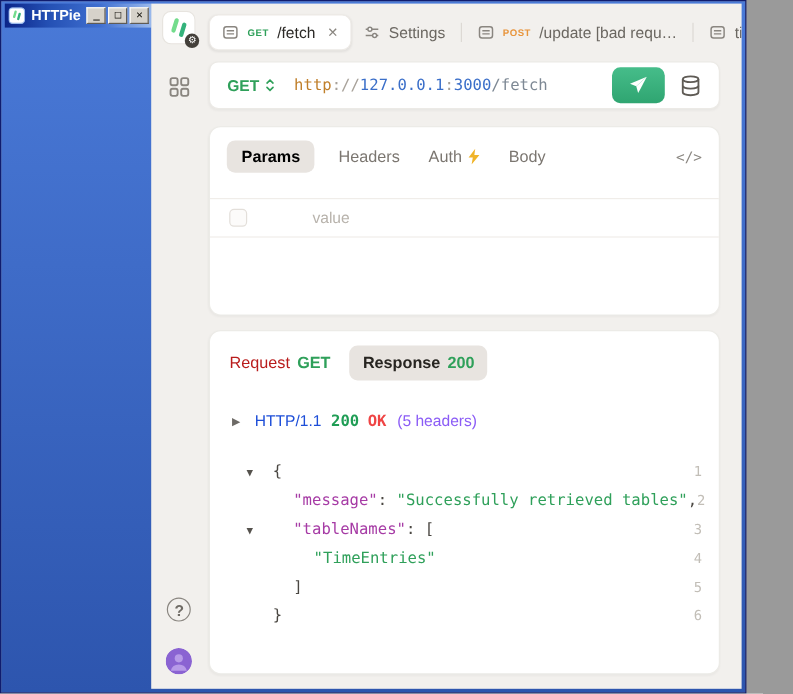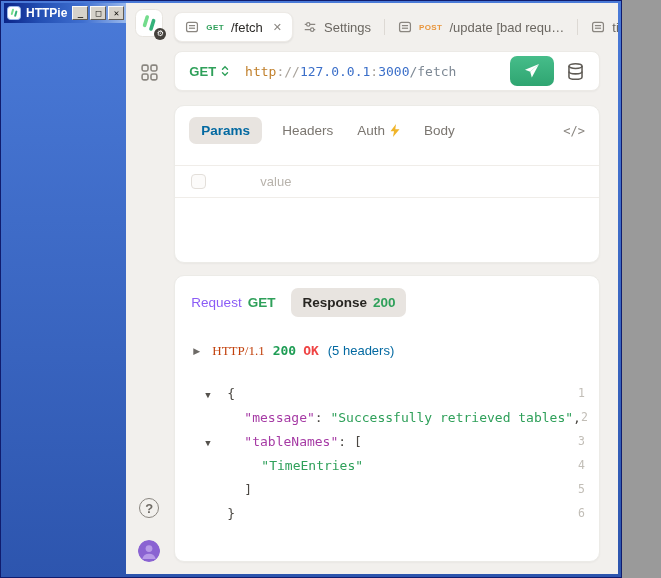--- a/index.html
+++ b/index.html
@@ -88,48 +88,48 @@
   }
   .dbicon { color: #5f5b55; margin: 0 6px 0 12px; display: flex; }
 
   
   .card { background: #fff; border: 1px solid #ecebe7; border-radius: 10px; box-shadow: 0 1px 2px rgba(31,30,28,.04); }
 
   
   .params { flex: none; height: 158px; margin-bottom: 12px; display: flex; flex-direction: column; }
   .ptabs { display: flex; align-items: center; padding: 11px 14px 9px; gap: 24px; font-size: 13.5px; color: #7b7670; }
   .ptab { display: flex; align-items: center; gap: 5px; }
-  .ptab.activepill { background: #e8e4e0; border-radius: 7px; padding: 6px 12px; font-weight: bold; color: #0369a1; margin-right: -4px; }
+  .ptab.activepill { background: #e8e4e0; border-radius: 7px; padding: 6px 12px; font-weight: bold; color: #000000; margin-right: -4px; }
   .codetoggle { margin-left: auto; font-family: "DejaVu Sans Mono", monospace; font-size: 12px; color: #8a8680; }
   .prow {
     margin-top: 12px; height: 33px; flex: none;
     display: flex; align-items: center; padding: 0 16px;
     border-top: 1px solid #f0ede9; border-bottom: 1px solid #f0ede9;
   }
   .cb { width: 15px; height: 15px; border: 1.5px solid #e3dfda; border-radius: 4px; background: #fcfbfa; margin-right: 14px; flex: none; }
   .pin { border: 0; outline: none; background: transparent; font: 13px "Liberation Sans", sans-serif; color: #2f2d2a; }
   .pin::placeholder { color: #b8b3ac; }
   .pin.name { width: 205px; }
   .pin.value { flex: 1; margin-left: 40px; }
 
   
   .response { flex: 1; display: flex; flex-direction: column; min-height: 0; }
   .rtabs { display: flex; align-items: center; padding: 12px 16px 10px; gap: 16px; font-size: 13.5px; }
   .rtab { display: inline-flex; align-items: center; gap: 6px; }
-  .rt-muted { color: #8b5cf6; }
+  .rt-muted { color: #b91c1c; }
   .rt-get { color: #2fa05a; font-weight: bold; }
   .rtab.pill { background: #e8e4e0; border-radius: 7px; padding: 7px 11px; }
   .rt-dark { color: #272521; font-weight: 600; }
   .rt-200 { color: #2fa05a; font-weight: bold; }
   .statusline { display: flex; align-items: baseline; margin: 16px 16px 0 18px; font-size: 13px; }
   .caret { font-size: 9px; color: #6d6a66; margin-right: 12px; align-self: center; }
-  .proto { font-family: Liberation Serif, serif; color: #c2410c; margin-right: 8px; }
+  .proto { font-family: Liberation Sans, sans-serif; color: #1d4ed8; margin-right: 8px; }
   .scode { font-family: "DejaVu Sans Mono", monospace; font-weight: bold; color: #1f9d55; margin-right: 7px; }
   .sreason { font-family: "DejaVu Sans Mono", monospace; font-weight: bold; color: #ef4444; margin-right: 9px; }
-  .sheaders { color: #0369a1; }
+  .sheaders { color: #8b5cf6; }
   .code { margin-top: 22px; font-family: "DejaVu Sans Mono", monospace; font-size: 13px; }
   .cl { display: flex; align-items: center; height: 24px; padding: 0 14px 0 30px; }
   .gut { width: 22px; flex: none; }
   .fold { font-size: 9px; color: #55524d; }
   .ct { white-space: pre; }
   .i0 { margin-left: 0; } .i1 { margin-left: 17px; } .i2 { margin-left: 34px; }
   .k { color: #a63ba5; }
   .s { color: #2fa05a; }
   .p { color: #4a4742; }
   .ln { margin-left: auto; font-size: 11.5px; color: #c2beb7; }

